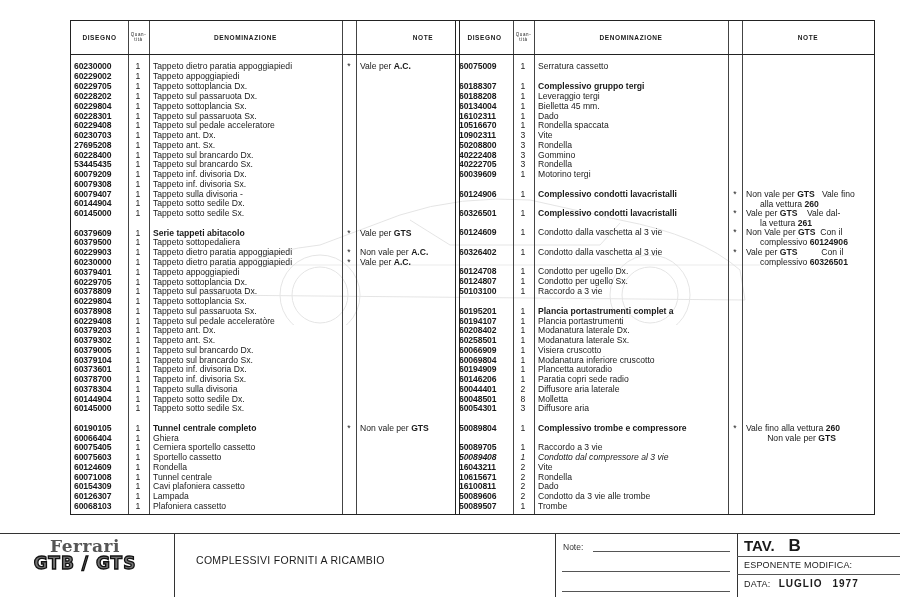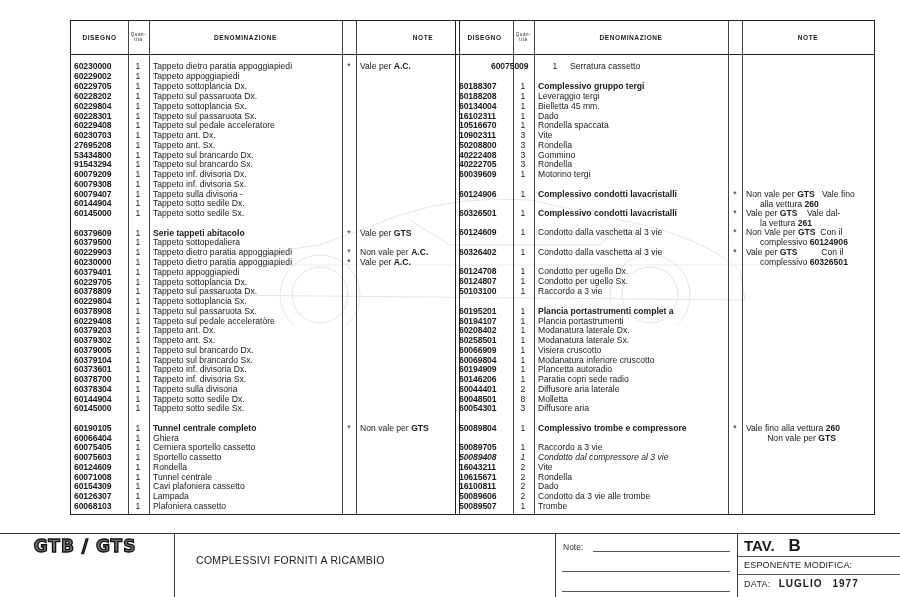--- a/index.html
+++ b/index.html
@@ -112,26 +112,26 @@
         <span class="code">60230703</span>
         <span class="qty" style="left:57px">1</span>
         <span class="desc" style="left:82px">Tappeto ant. Dx.</span>
       </div>
       <div class="row" style="top: 119px;">
         <span class="code">27695208</span>
         <span class="qty" style="left:57px">1</span>
         <span class="desc" style="left:82px">Tappeto ant. Sx.</span>
       </div>
       <div class="row" style="top: 129px;">
-        <span class="code">53434800</span>
+        <span class="code">60228400</span>
         <span class="qty" style="left:57px">1</span>
         <span class="desc" style="left:82px">Tappeto sul brancardo Dx.</span>
       </div>
       <div class="row" style="top: 138px;">
-        <span class="code">91543294</span>
+        <span class="code">53445435</span>
         <span class="qty" style="left:57px">1</span>
         <span class="desc" style="left:82px">Tappeto sul brancardo Sx.</span>
       </div>
       <div class="row" style="top: 148px;">
         <span class="code">60079209</span>
         <span class="qty" style="left:57px">1</span>
         <span class="desc" style="left:82px">Tappeto inf. divisoria Dx.</span>
       </div>
       <div class="row" style="top: 158px;">
         <span class="code">60079308</span>
@@ -312,21 +312,21 @@
   <div class="hdr">
     <span style="left:0;width:57px">DISEGNO</span>
     <span class="qh" style="left:57px;width:21px">
       <i style="font-style:normal">Quan-</i>
       <i style="font-style:normal">tità</i>
     </span>
     <span style="left:78px;width:194px">DENOMINAZIONE</span>
     <span style="left:286px;width:132px">NOTE</span>
   </div>
   <div id="right-rows">
-      <div class="row" style="top: 40px; margin-left: 32px;">
+      <div class="row" style="top: 40px;">
         <span class="code">60075009</span>
         <span class="qty" style="left:57px">1</span>
         <span class="desc" style="left:82px">Serratura cassetto</span>
       </div>
       <div class="row" style="top: 60px;">
         <span class="code">60188307</span>
         <span class="qty" style="left:57px">1</span>
         <span class="desc b" style="left:82px">Complessivo gruppo tergi</span>
       </div>
       <div class="row" style="top: 70px;">
@@ -512,20 +512,21 @@
       <div class="row" style="top: 480px;">
         <span class="code">50089507</span>
         <span class="qty" style="left:57px">1</span>
         <span class="desc" style="left:82px">Trombe</span>
       </div>
     </div>
 </div>
 
 <div class="footer">
   <div class="logo">
+    <div class="ferr">Ferrari</div>
     <div class="m2">GTB / GTS</div>
   </div>
   <div class="fsep1"></div>
   <div class="ftitle">COMPLESSIVI  FORNITI  A  RICAMBIO</div>
   <div class="fsep2"></div>
   <div class="notes-lbl">Note:</div>
   <div class="nline" style="left:593px;top:17px;width:137px"></div>
   <div class="nline" style="left:562px;top:37px;width:168px"></div>
   <div class="nline" style="left:562px;top:57px;width:168px"></div>
   <div class="fsep3"></div>

